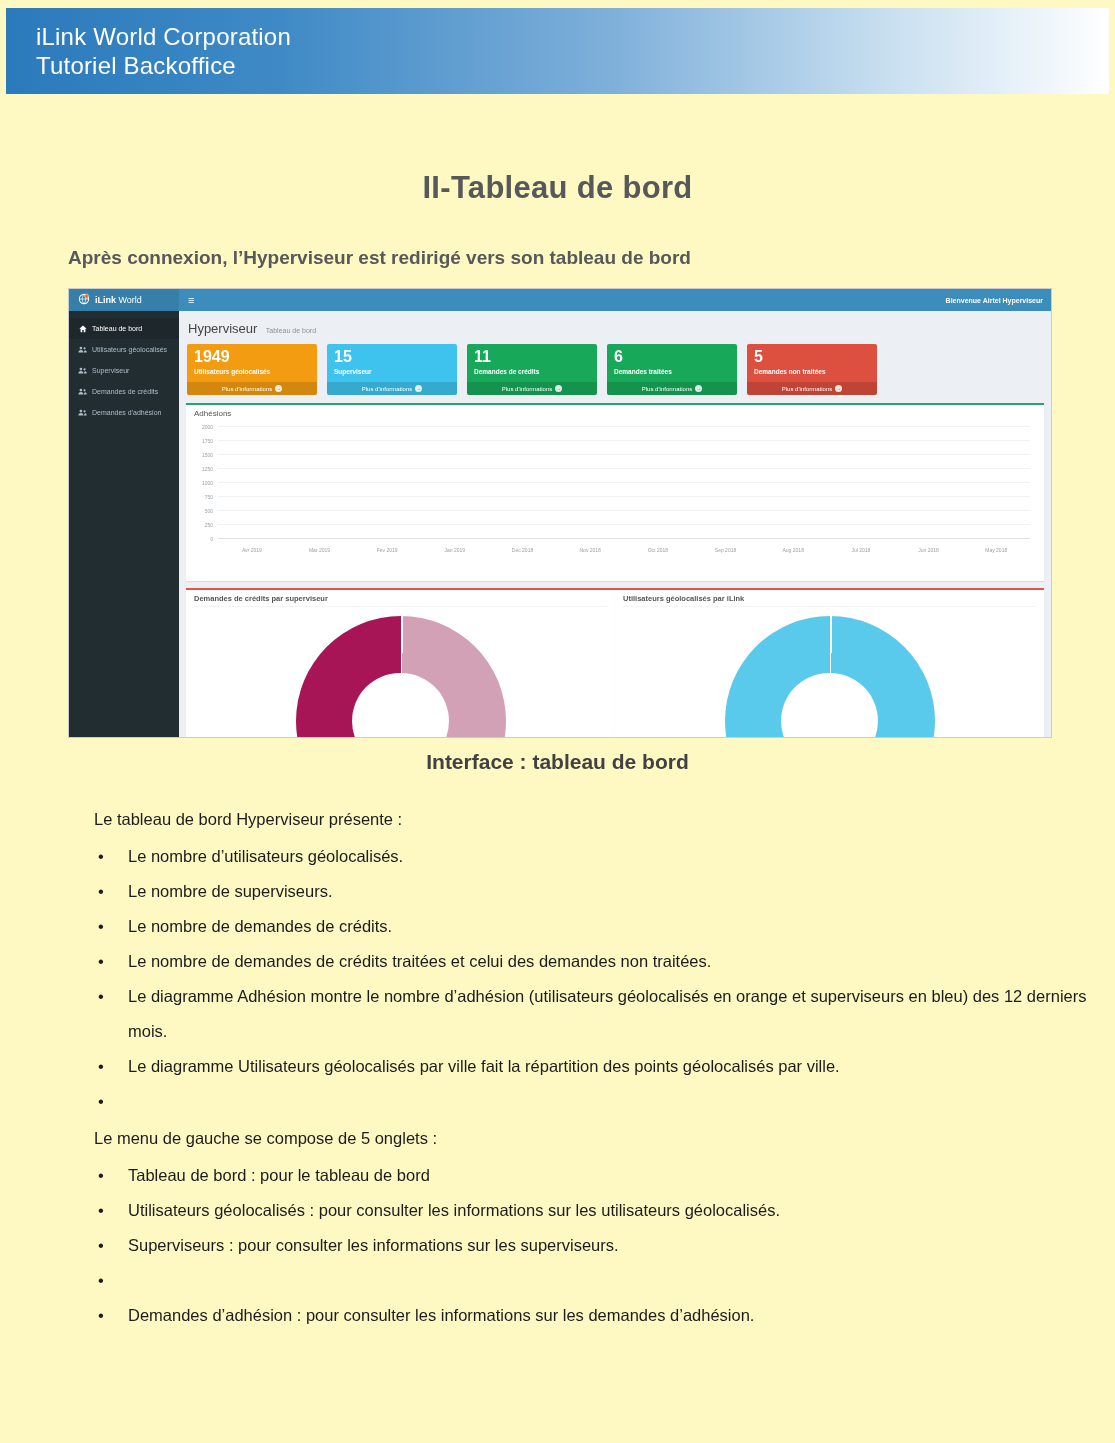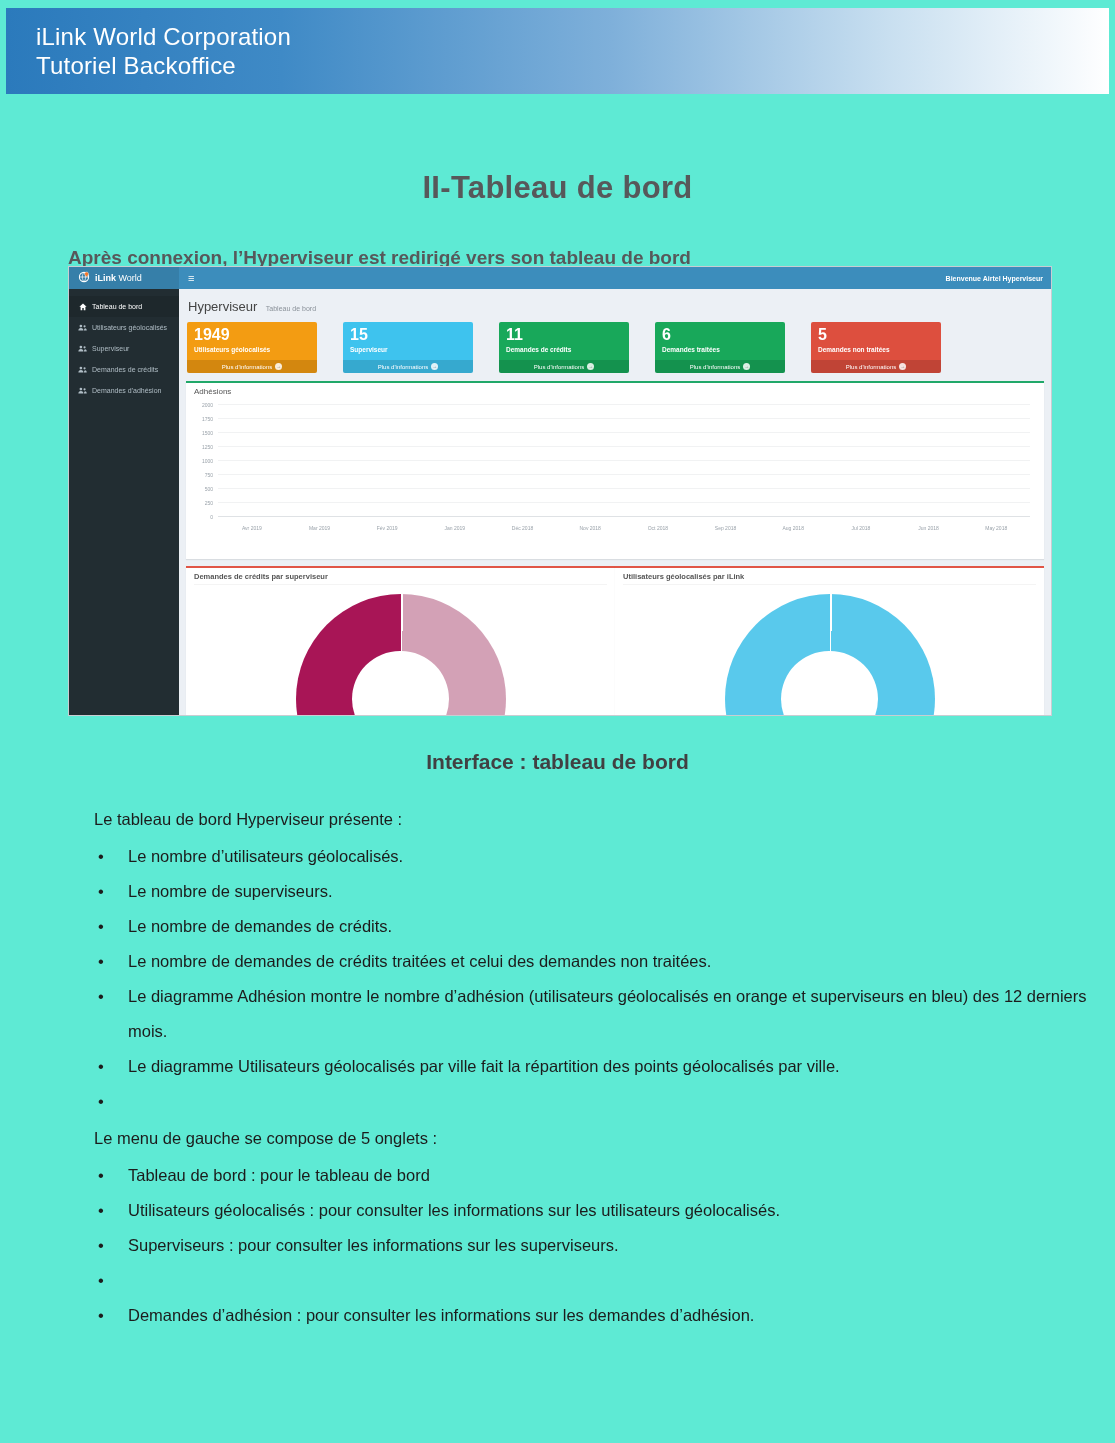--- a/index.html
+++ b/index.html
@@ -1,16 +1,16 @@
 <!DOCTYPE html>
 <html><head>
 <meta charset="utf-8">
 <style>
   html,body{margin:0;padding:0;background:#ffffff;}
-  .page{position:relative;width:1115px;height:1443px;background:#5eead4;overflow:hidden;
+  .page{position:relative;width:1115px;height:1443px;background:#fef9c3;overflow:hidden;
         font-family:"Liberation Sans", sans-serif;}
 
   
   .doc-header{position:absolute;left:6px;top:8px;right:6px;height:86px;
     background:linear-gradient(90deg,#2b7abc 0%,#3f8ac6 25%,#7fb0da 55%,#c8dff0 80%,#f6fafd 97%,#ffffff 100%);
     color:#fff;padding:14px 0 0 30px;box-sizing:border-box;}
   .doc-header .l1,.doc-header .l2{font-size:24px;line-height:29px;letter-spacing:.2px;font-weight:500;}
   .doc-title{position:absolute;top:170px;left:0;right:0;text-align:center;
     font-size:31px;font-weight:bold;color:#57585a;letter-spacing:.3px;}
   .doc-subtitle{position:absolute;top:247px;left:68px;font-size:19px;font-weight:bold;color:#57585a;}
@@ -19,40 +19,40 @@
   .doc-body{position:absolute;top:800px;left:92px;right:18px;color:#1c1c1c;font-size:16.5px;}
   .doc-body .intro{line-height:35px;margin:2px;}
   .doc-body ul{list-style:none;margin:0;padding:0;}
   .doc-body li{display:flex;line-height:35px;}
   .doc-body li .dot{width:30px;flex:0 0 30px;text-align:left;padding-left:6px;}
   .doc-footer{position:absolute;left:10px;top:1368px;right:10px;height:65px;
     background:#2c6da5;border:2px solid #121212;display:flex;align-items:center;justify-content:center;
     color:#fff;font-size:20px;}
 
   
-  .shot{position:absolute;left:68px;top:266px;width:984px;height:450px;border:1px solid #c9cdd2;
+  .shot{position:absolute;left:68px;top:288px;width:984px;height:450px;border:1px solid #c9cdd2;
     background:#ecf0f5;overflow:hidden;box-sizing:border-box;}
   .topbar{position:absolute;left:0;top:0;right:0;height:22px;background:#3c8dbc;}
   .logo{position:absolute;left:0;top:0;width:110px;height:22px;background:#367fa9;color:#fff;
     display:flex;align-items:center;gap:5px;padding-left:9px;box-sizing:border-box;font-size:9px;}
   .logo .bold{font-weight:bold;}
   .hamburger{position:absolute;left:119px;top:0;height:22px;display:flex;align-items:center;
     color:#fff;font-size:11px;cursor:pointer;}
   .welcome{position:absolute;right:8px;top:0;height:22px;display:flex;align-items:center;
     color:#fff;font-size:7px;font-weight:bold;}
   .sidebar{position:absolute;left:0;top:22px;bottom:0;width:110px;background:#222d32;padding-top:7px;box-sizing:border-box;}
   .side-item{height:21px;display:flex;align-items:center;gap:5px;padding-left:9px;
     font-size:7px;color:#b0bdc5;cursor:pointer;}
   .side-item.active{color:#ffffff;background:#1e282c;}
   .side-item .ic{display:inline-flex;width:9px;justify-content:center;}
   .content{position:absolute;left:110px;top:22px;right:0;bottom:0;padding:6px 7px;box-sizing:border-box;overflow:hidden;}
   .page-head{margin:2px 0 7px 2px;color:#444;}
   .page-head .t{font-size:13px;}
   .page-head .s{font-size:7px;color:#8a9199;margin-left:4px;}
-  .cards{display:flex;gap:26px;margin-left:1px;}
+  .cards{display:flex;gap:10px;margin-left:1px;}
   .card{width:130px;border-radius:2px;color:#fff;overflow:hidden;}
   .card .cb{padding:4px 7px 7px 7px;}
   .card .num{font-size:16px;font-weight:bold;line-height:18px;}
   .card .lab{font-size:6.5px;font-weight:bold;margin-top:2px;}
   .card .cf{height:13px;background:rgba(0,0,0,0.13);display:flex;align-items:center;justify-content:center;
     gap:3px;font-size:6px;color:#fff;cursor:pointer;}
   .card .cf .arr{display:inline-flex;width:7px;height:7px;border-radius:50%;background:rgba(255,255,255,.85);
     color:rgba(0,0,0,.45);align-items:center;justify-content:center;font-size:5px;line-height:7px;}
   .panel{background:#fff;box-shadow:0 1px 1px rgba(0,0,0,.08);}
   .panel-adh{margin-top:8px;height:178px;border-top:2px solid #21a869;padding:4px 8px;box-sizing:border-box;}

